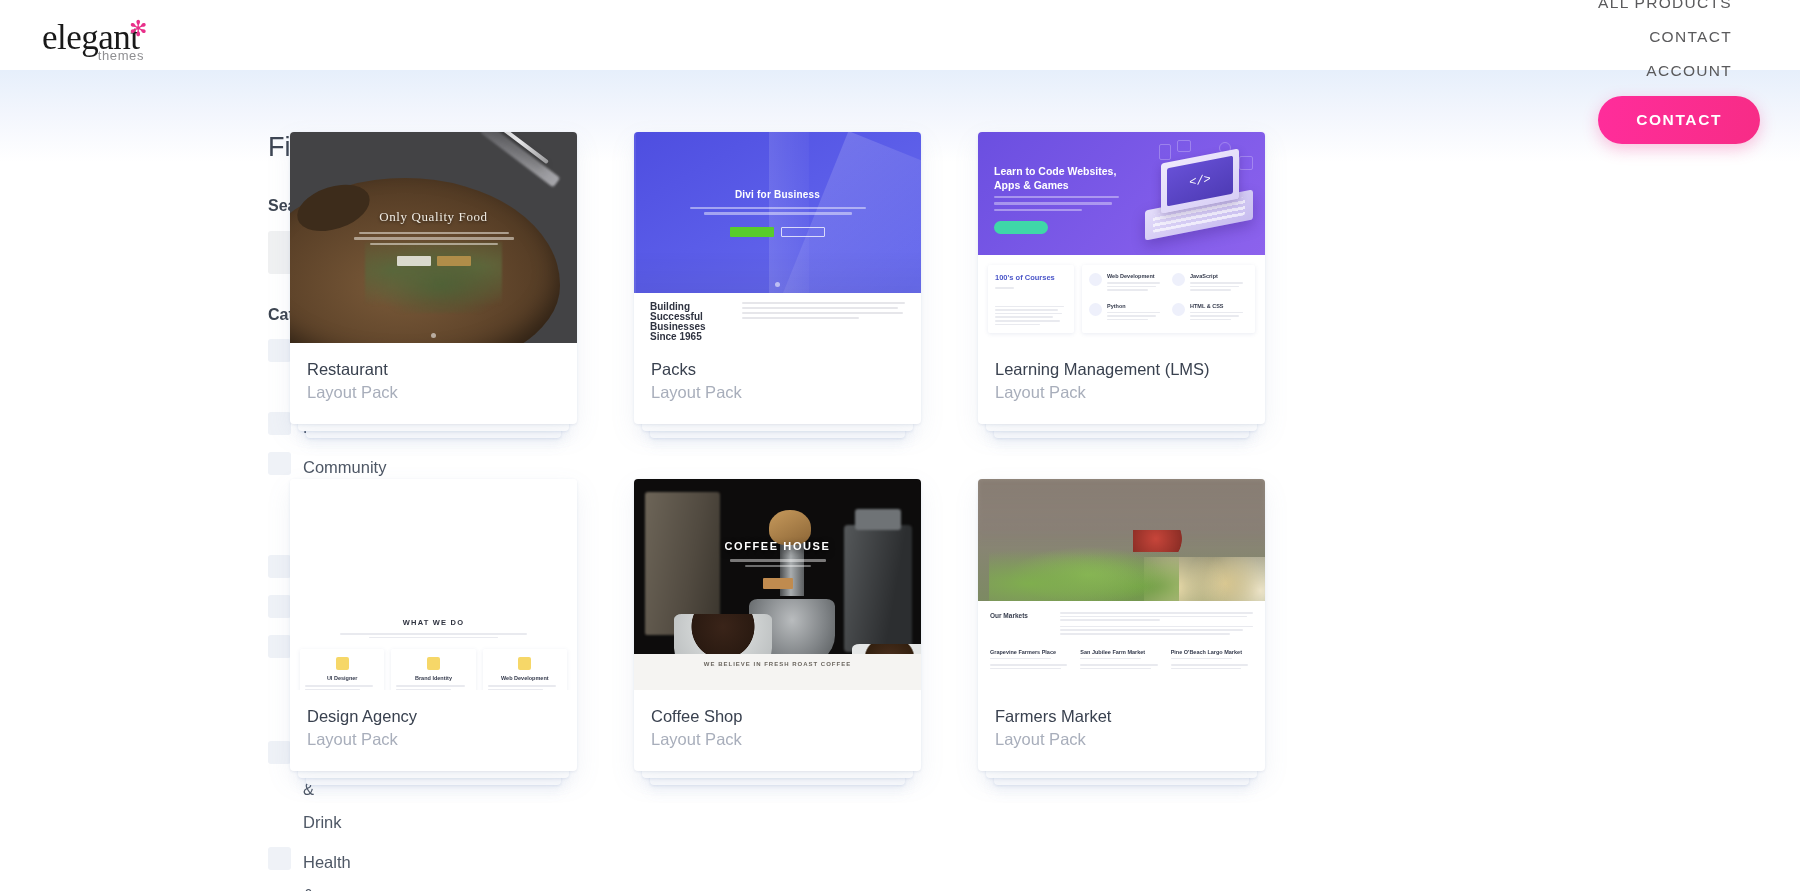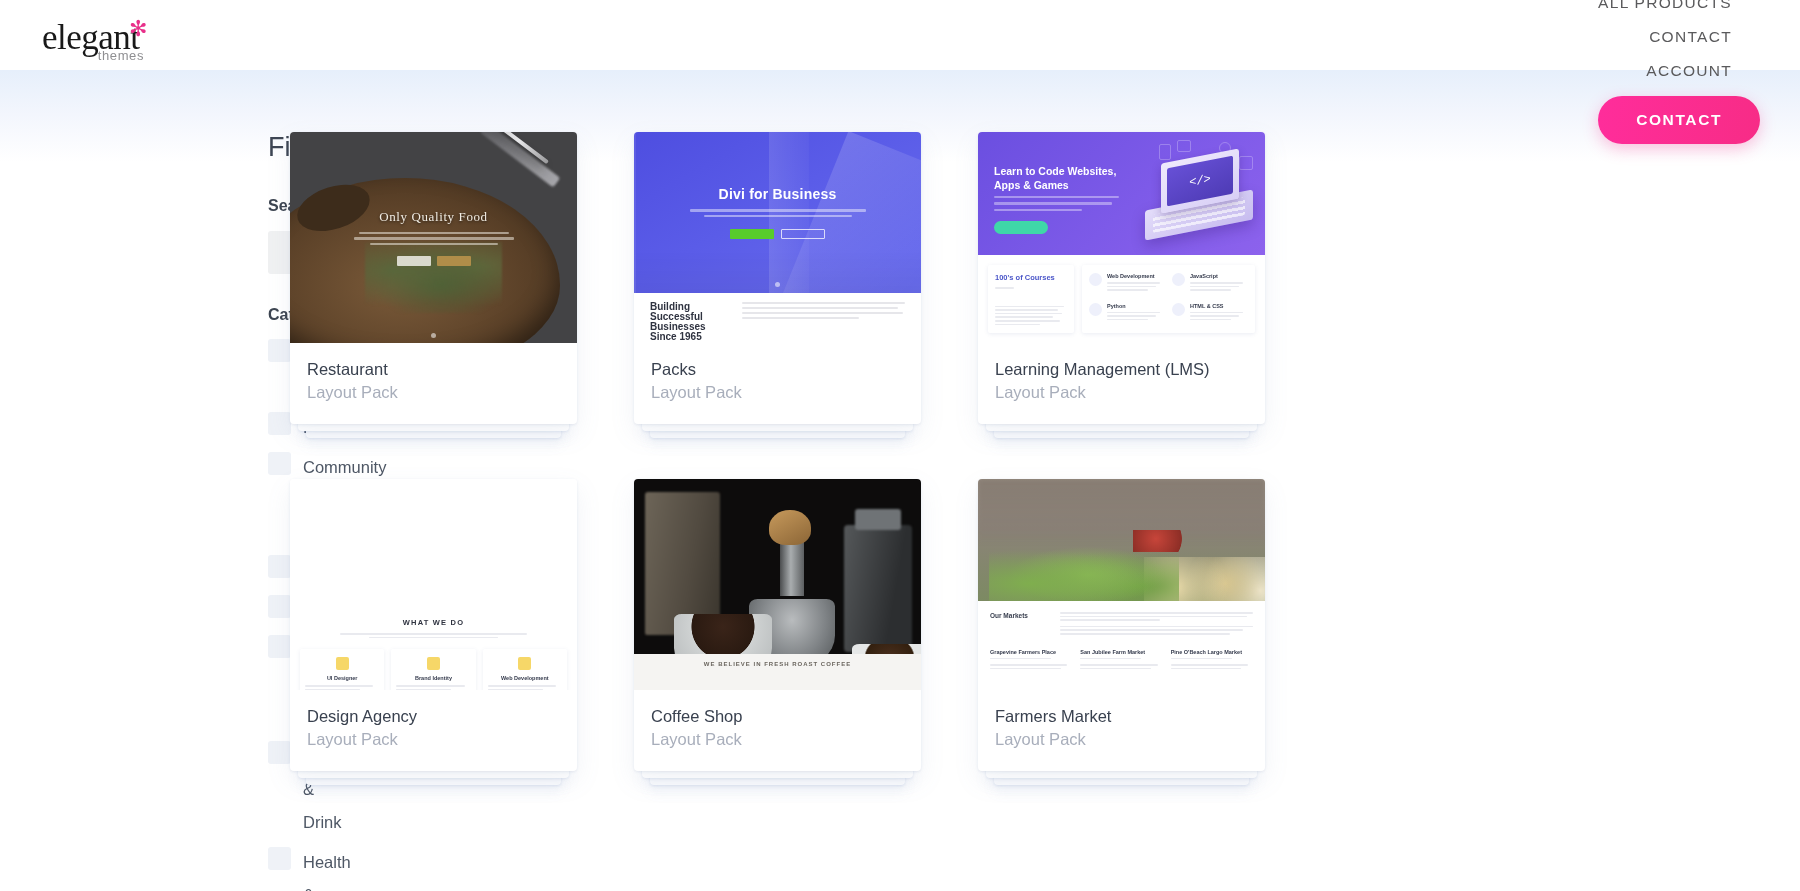--- a/index.html
+++ b/index.html
@@ -392,21 +392,21 @@
     width: 14%; height: 120%;
     background: linear-gradient(90deg, rgba(255,255,255,0.12), rgba(255,255,255,0.03));
   }
   .diag {
     position: absolute;
     right: -14%; top: 10%;
     width: 58%; height: 120%;
     background: linear-gradient(120deg, rgba(255,255,255,0.16), rgba(255,255,255,0) 60%);
     transform: rotate(22deg);
   }
-  .a-h { color: #ffffff; font-size: 14px; font-weight: bold; letter-spacing: 0.2px; }
+  .a-h { color: #ffffff; font-size: 10px; font-weight: bold; letter-spacing: 0.2px; }
   .a-btns { display: flex; gap: 7px; margin-top: 9px; }
   .a-btn-green { width: 44px; height: 10px; background: #58cc2b; border-radius: 1px; }
   .a-btn-out { width: 44px; height: 10px; border: 1px solid rgba(255,255,255,0.75); border-radius: 1px; }
   .a-below {
     position: absolute;
     left: 0; right: 0; bottom: 0;
     height: 50px;
     background: #ffffff;
     display: flex;
     padding: 9px 16px 0 16px;
@@ -1010,20 +1010,28 @@
                 <div class="cf-bag"></div>
                 <div class="cf-jar"></div>
                 <div class="cf-jar-lid"></div>
                 <div class="cf-grinder">
                   <div class="cf-stem"></div>
                   <div class="cf-knob"></div>
                   <div class="cf-bowl"></div>
                 </div>
                 <div class="cf-beansbowl"></div>
                 <div class="cf-beans2"></div>
+                <div class="hero-center" style="bottom:40px">
+                  <div class="cf-h">COFFEE HOUSE</div>
+                  <div class="fake-lines">
+                    <div class="fl" style="width:96px;background:rgba(255,255,255,0.45)"></div>
+                    <div class="fl" style="width:66px;background:rgba(255,255,255,0.40)"></div>
+                  </div>
+                  <div class="cf-btn"></div>
+                </div>
                 <div class="cf-below">
                   <div class="cf-btxt">WE BELIEVE IN FRESH ROAST COFFEE</div>
                 </div>
               </div>
             </div>
             <div class="card-meta">
               <div class="card-title">Coffee Shop</div>
               <div class="card-sub">Layout Pack</div>
             </div>
           </div>

